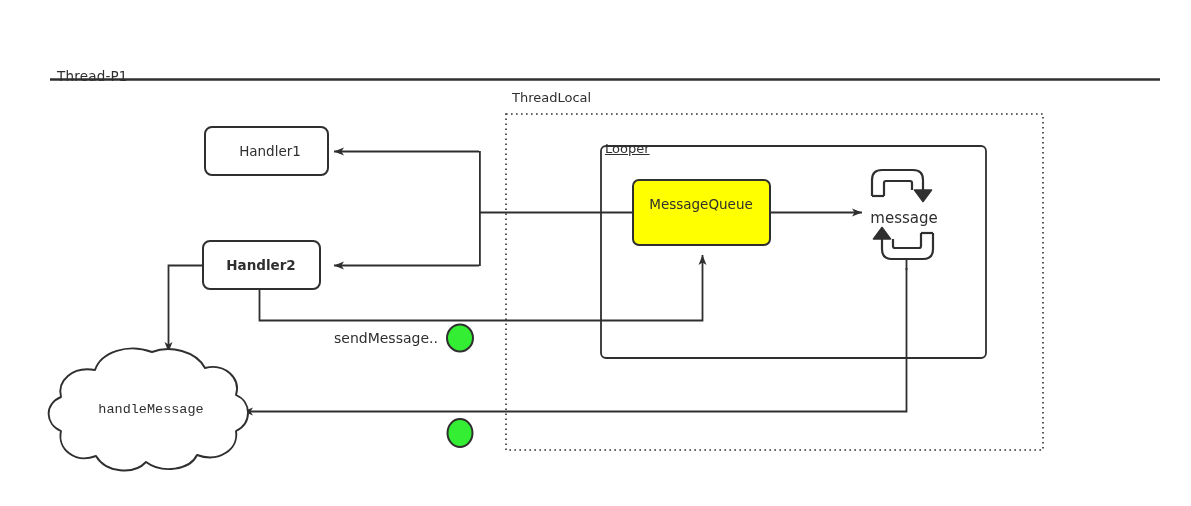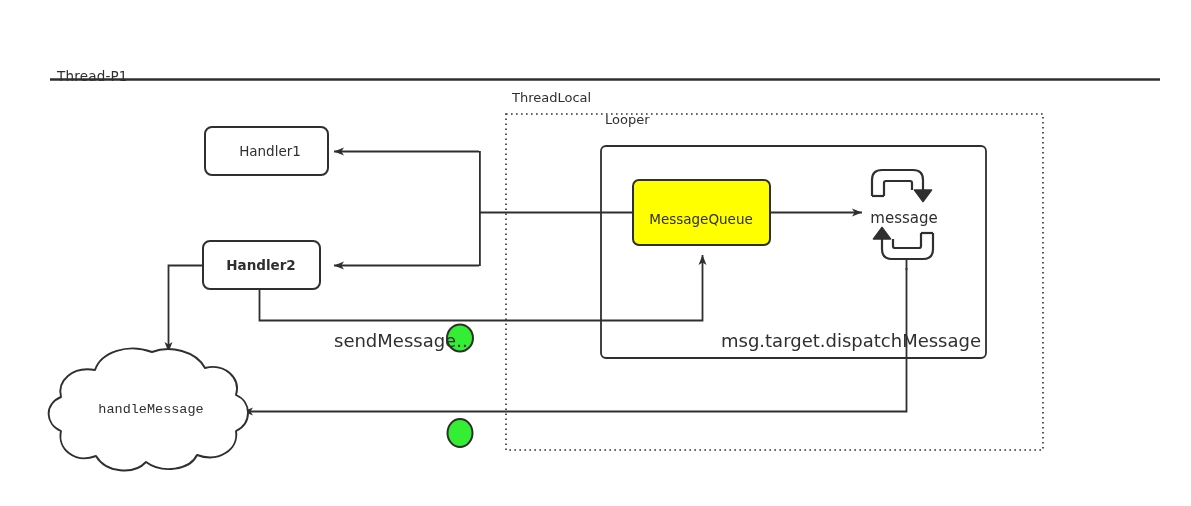--- a/index.html
+++ b/index.html
@@ -35,21 +35,21 @@
     font-size: 13.5px;
     letter-spacing: 0.2px;
   }
   .lbl-group {
     font-size: 13px;
   }
   .lbl-node {
     font-size: 13.5px;
   }
   .lbl-edge {
-    font-size: 18px;
+    font-size: 14px;
   }
   .lbl-small {
     font-size: 15px;
   }
   .centered {
     transform: translate(-50%, -50%);
   }
 </style>
 </head>
 <body>
@@ -163,29 +163,28 @@
     <g>
       <ellipse cx="460" cy="433" rx="12.5" ry="14" fill="#33ee33" stroke="#2f2f2f" stroke-width="2"></ellipse>
     </g>
 
   </svg>
 
   <div class="lbl lbl-title" style="left:57px; top:68px;">Thread-P1</div>
 
   <div class="lbl lbl-group" style="left:512px; top:90px;">ThreadLocal</div>
 
-  <div class="lbl lbl-group" style="left:605px; top:112px;">Looper</div>
+  <div class="lbl lbl-group" style="left:605px; top:141px;text-decoration:underline;">Looper</div>
 
   <div class="lbl lbl-node centered" style="left:270px; top:151px;">Handler1</div>
 
   <div class="lbl lbl-node centered" style="left:261px; top:265px;font-weight:bold;">Handler2</div>
 
-  <div class="lbl lbl-node centered" style="left:701px; top:219px;">MessageQueue</div>
+  <div class="lbl lbl-node centered" style="left:701px; top:204px;">MessageQueue</div>
 
   <div class="lbl lbl-small centered" style="left:904px; top:218px;">message</div>
 
   <div class="lbl lbl-node centered" style="left:151px; top:409px;font-family:Liberation Mono, monospace;">handleMessage</div>
 
   <div class="lbl lbl-edge" style="left:334px; top:330px;">sendMessage..</div>
 
-  <div class="lbl lbl-edge" style="left:721px; top:330px;">msg.target.dispatchMessage</div>
 
 </div>
 
 </body></html>

